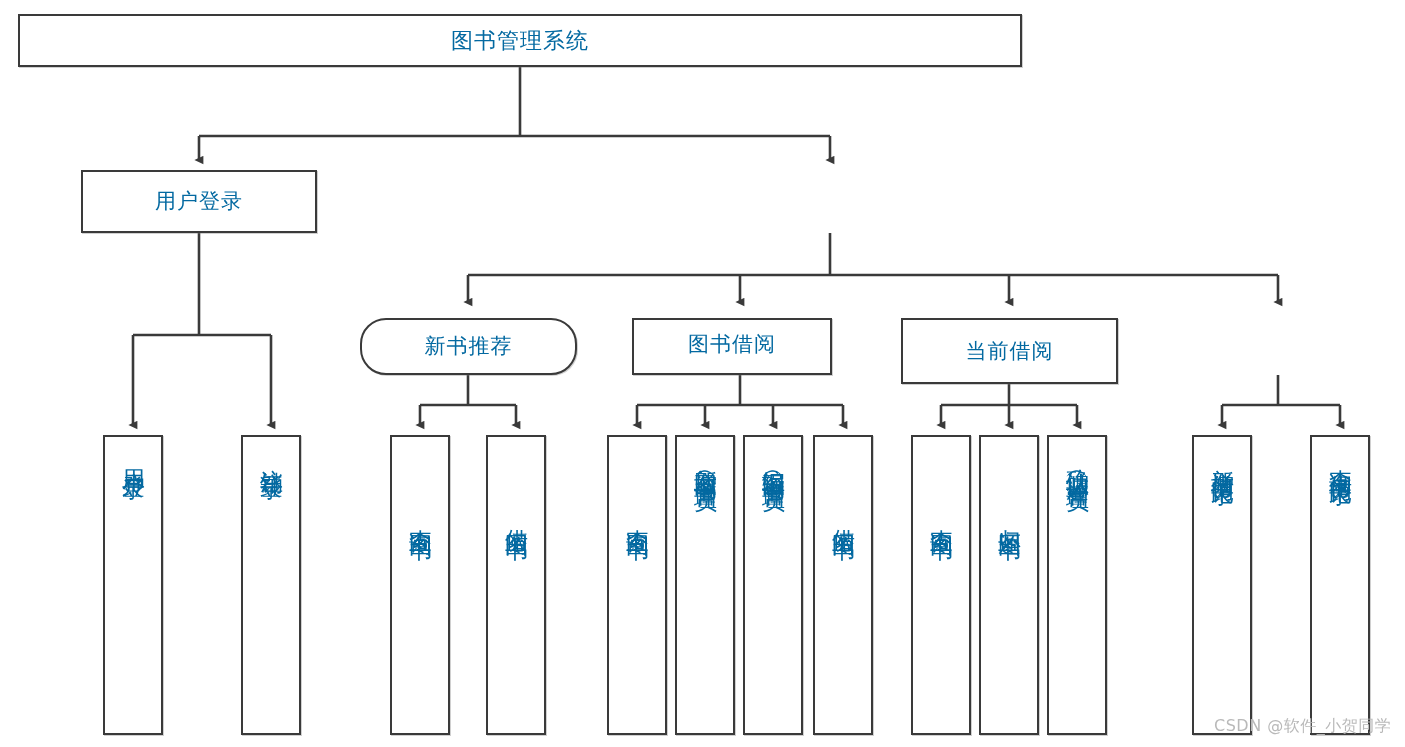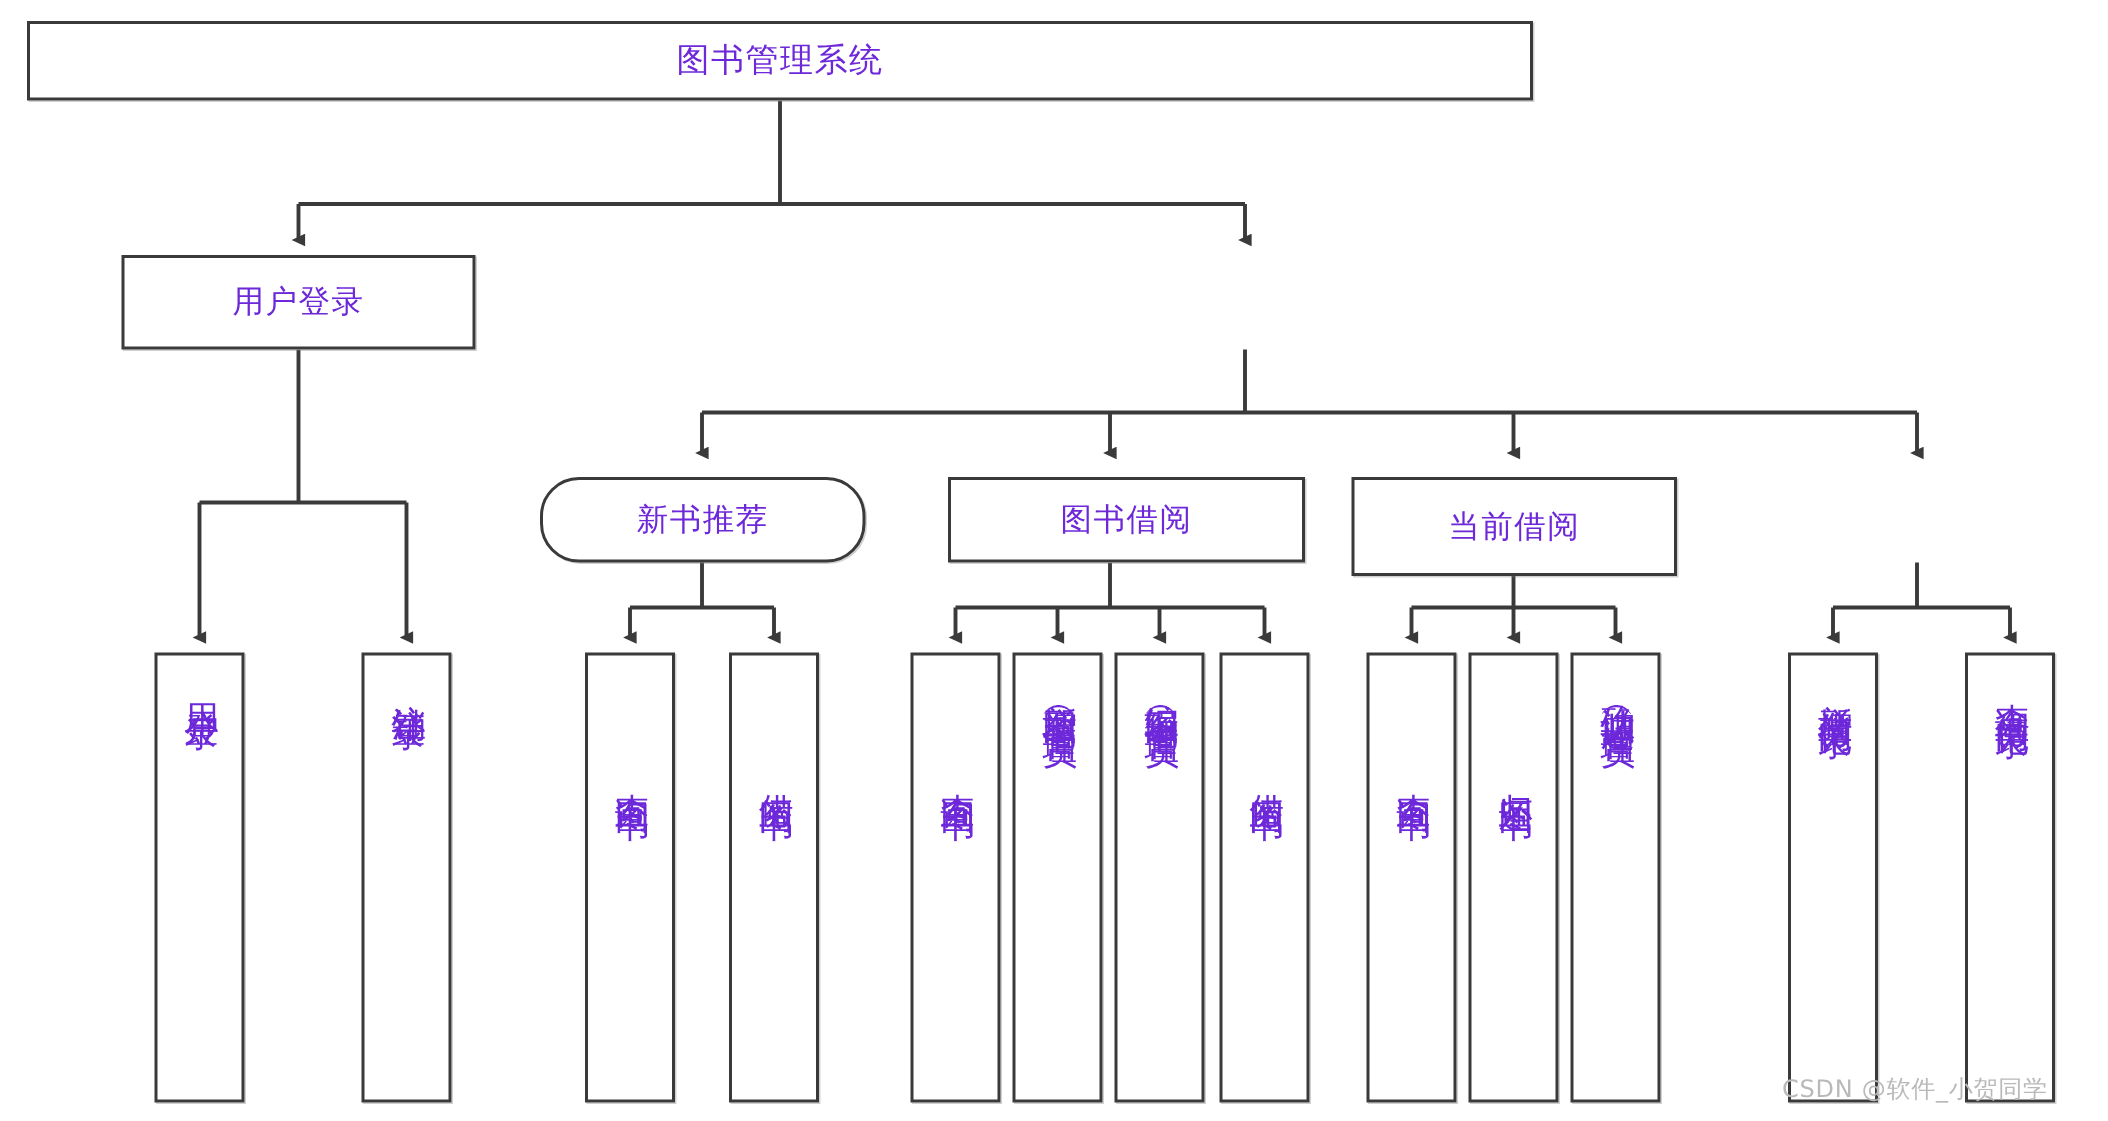--- a/index.html
+++ b/index.html
@@ -27,21 +27,21 @@
     border:2.5px solid #3a3a3a;
     display:flex;
     align-items:center;
     justify-content:center;
     box-shadow:1px 1px 0 rgba(120,120,120,0.35);
   }
   .node .label{
     font-size:21px;
     line-height:1.15;
     letter-spacing:1px;
-    color:#6d28d9;
+    color:#0369a1;
     text-align:center;
     white-space:nowrap;
   }
   .node.root .label{font-size:22px;}
   .node.level2 .label{font-size:21px;}
   .node.level3 .label{font-size:21px;}
   .node.leaf{
     align-items:flex-start;
     justify-content:center;
     padding-top:14px;
@@ -127,21 +127,21 @@
 
   <div class="node level2" style="left:81px;top:170px;width:236px;height:63px;">
     <span class="label">用户登录</span>
   </div>
 
 
   <div class="node level3" style="left:360px;top:318px;width:217px;height:57px;border-radius:26px;">
     <span class="label">新书推荐</span>
   </div>
 
-  <div class="node level3" style="left:632px;top:318px;width:238px;height:57px;">
+  <div class="node level3" style="left:632px;top:318px;width:200px;height:57px;font-family:Liberation Mono, monospace;">
     <span class="label">图书借阅</span>
   </div>
 
   <div class="node level3" style="left:901px;top:318px;width:217px;height:66px;">
     <span class="label">当前借阅</span>
   </div>
 
 
   <div class="node leaf" style="left:103px;top:435px;width:60px;height:300px;">
     <span class="label">用户登录</span>
@@ -188,15 +188,15 @@
   </div>
 
   <div class="node leaf" style="left:1192px;top:435px;width:60px;height:300px;">
     <span class="label">新增借阅记录</span>
   </div>
 
   <div class="node leaf" style="left:1310px;top:435px;width:60px;height:300px;">
     <span class="label">查询借阅记录</span>
   </div>
 
-  <div class="watermark" style="left:1188px;top:716px;">CSDN @软件_小贺同学</div>
+  <div class="watermark" style="left:1214px;top:716px;">CSDN @软件_小贺同学</div>
 
 </div>
 
 </body></html>

